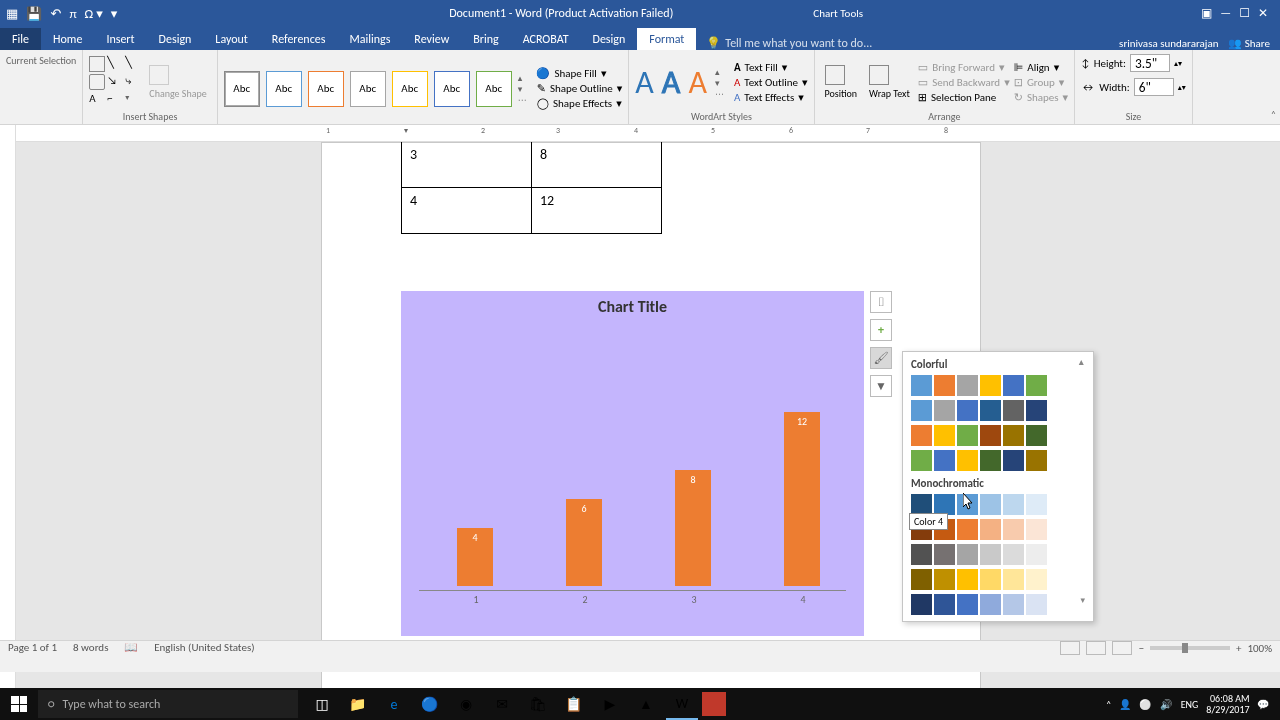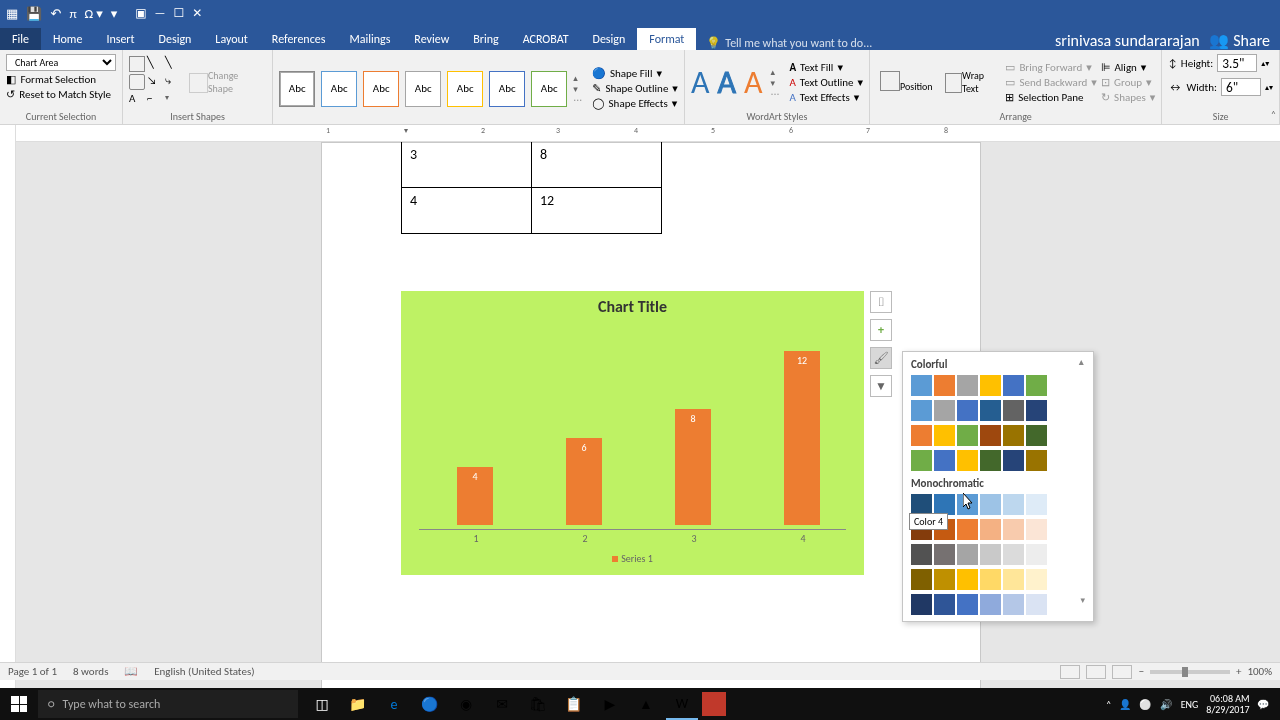--- a/index.html
+++ b/index.html
@@ -12,56 +12,56 @@
 .title-center { flex: 1; text-align: center; display: flex; justify-content: center; align-items: center; }
 .chart-tools { margin-left: 140px; font-size: 11px; }
 .win-controls { display: flex; gap: 8px; padding: 0 12px; }
 
 
 .ribbon-tabs { background: #2b579a; height: 24px; display: flex; align-items: flex-end; font-size: 12px; color: #fff; }
 .tab { padding: 4px 12px; cursor: pointer; }
 .tab.active { background: #fff; color: #2b579a; }
 .tab.context { color: #fff; }
 .tell-me { flex: 1; padding-left: 10px; opacity: 0.8; display: flex; align-items: center; gap: 4px; }
-.user-area { display: flex; align-items: center; gap: 10px; padding-right: 10px; font-size: 16px; }
+.user-area { display: flex; align-items: center; gap: 10px; padding-right: 10px; font-size: 11px; }
 
 
 .ribbon { background: #f1f1f1; height: 75px; display: flex; border-bottom: 1px solid #d4d4d4; font-size: 11px; }
 .group { border-right: 1px solid #d4d4d4; padding: 4px 6px 1px 6px; display: flex; flex-direction: column; justify-content: space-between; }
 .group-label { text-align: center; font-size: 10px; color: #666; }
 .group-body { display: flex; align-items: center; gap: 4px; flex: 1; }
 .dropdown-row { display: flex; flex-direction: column; gap: 2px; font-size: 11px; }
 .dd-item { display: flex; align-items: center; gap: 4px; cursor: pointer; white-space: nowrap; }
 .abc-box { border: 1px solid #c0c0c0; width: 36px; height: 36px; display: flex; align-items: center; justify-content: center; background: #fff; font-size: 11px; cursor: pointer; }
 .abc-box.selected { border: 1px solid #888; box-shadow: inset 0 0 0 1px #aaa; }
 .style-abcs { display: flex; gap: 6px; }
 .bigA { font-size: 32px; font-family: Calibri; cursor: pointer; }
 .bigA.blue-fill { color: #2e75b6; }
 .bigA.blue-outline { color: #2e75b6; -webkit-text-stroke: 1px #2e75b6; }
 .bigA.orange-outline { color: #ed7d31; }
-.vbtn { display: flex; align-items: flex-end; font-size: 10px; cursor: pointer; padding: 2px 4px; }
+.vbtn { display: flex; flex-direction: column; align-items: flex-start; font-size: 10px; cursor: pointer; padding: 2px 4px; }
 .vbtn-icon { width: 20px; height: 20px; border: 1px solid #888; margin-bottom: 2px; }
 .spin-field { display: flex; align-items: center; gap: 4px; font-size: 11px; }
 .spin-input { width: 40px; height: 18px; border: 1px solid #aaa; padding: 0 4px; background: #fff; }
 .collapse-ribbon { position: absolute; right: 4px; top: 108px; font-size: 10px; color: #666; cursor: pointer; }
 
 
 .ruler-h { height: 17px; background: #fff; border-bottom: 1px solid #ddd; position: relative; margin-left: 16px; font-size: 8px; color: #666; }
 .ruler-v { width: 16px; position: absolute; left: 0; top: 125px; bottom: 22px; background: #fff; border-right: 1px solid #ddd; }
 
 
 .doc-area { position: absolute; left: 16px; right: 0; top: 142px; bottom: 22px; background: #e6e6e6; overflow: hidden; }
 .page { position: absolute; left: 305px; top: 0; width: 660px; background: #fff; border: 1px solid #c8c8c8; height: 600px; }
 
 
 .tbl { position: absolute; left: 79px; top: -2px; border-collapse: collapse; }
 .tbl td { border: 1px solid #000; width: 130px; height: 46px; padding: 4px 8px; font-size: 14px; vertical-align: top; }
 
 
-.chart { position: absolute; left: 79px; top: 148px; width: 463px; height: 284px; background: #bef264; }
+.chart { position: absolute; left: 79px; top: 148px; width: 463px; height: 345px; background: #c4b5fd; }
 .chart-title { text-align: center; font-weight: 600; font-size: 16px; padding-top: 6px; color: #333; }
 .plot { position: absolute; left: 18px; right: 18px; top: 36px; bottom: 50px; }
 .bar { position: absolute; bottom: 0; width: 36px; background: #ed7d31; }
 .bar-label { position: absolute; width: 100%; top: 3px; text-align: center; color: #fff; font-size: 10px; }
 .xaxis { position: absolute; left: 18px; right: 18px; bottom: 32px; height: 14px; border-top: 1px solid #888; }
 .xcat { position: absolute; font-size: 10px; color: #666; top: 2px; width: 20px; text-align: center; }
 .legend { position: absolute; bottom: 10px; left: 0; right: 0; text-align: center; font-size: 10px; color: #666; }
 .leg-sw { display: inline-block; width: 6px; height: 6px; background: #ed7d31; margin-right: 3px; }
 
 
@@ -78,21 +78,21 @@
 .fsection { padding: 4px 8px; }
 .fheader { font-weight: 600; color: #444; padding: 2px 0 4px 0; display: flex; justify-content: space-between; align-items: center; }
 .swatch-row { display: flex; gap: 2px; margin-bottom: 2px; }
 .swatch-row.sp { margin-bottom: 4px; }
 .sw { width: 21px; height: 21px; cursor: pointer; }
 .tooltip { position: absolute; left: 6px; top: 161px; background: #fff; border: 1px solid #888; padding: 1px 4px; font-size: 10px; z-index: 2; }
 .flyout-foot { border-top: 1px solid #ddd; padding: 6px 8px; color: #1a6fc9; cursor: pointer; }
 .scroll-widg { position: absolute; right: 2px; top: 4px; width: 12px; font-size: 9px; color: #888; cursor: pointer; }
 
 
-.statusbar { position: absolute; left: 0; right: 0; bottom: 40px; height: 18px; background: #f1f1f1; border-top: 1px solid #d4d4d4; display: flex; align-items: center; font-size: 11px; color: #555; padding: 0 8px; justify-content: space-between; }
+.statusbar { position: absolute; left: 0; right: 0; bottom: 48px; height: 32px; background: #f1f1f1; border-top: 1px solid #d4d4d4; display: flex; align-items: flex-start; font-size: 11px; color: #555; padding: 0 8px; justify-content: space-between; }
 .status-left { display: flex; gap: 16px; }
 .status-right { display: flex; align-items: center; gap: 6px; }
 .view-btn { width: 20px; height: 14px; border: 1px solid #bbb; cursor: pointer; }
 .zoom-slider { width: 80px; height: 4px; background: #ccc; position: relative; }
 .zoom-thumb { position: absolute; left: 40%; top: -3px; width: 6px; height: 10px; background: #888; }
 
 
 .taskbar { position: absolute; left: 0; right: 0; bottom: 0; height: 32px; background: #101010; display: flex; align-items: center; }
 .start { width: 38px; height: 32px; display: flex; align-items: center; justify-content: center; }
 .win-logo { width: 16px; height: 16px; display: grid; grid-template-columns: 1fr 1fr; grid-template-rows: 1fr 1fr; gap: 1px; }
@@ -110,20 +110,24 @@
 <body>
 
 <div class="titlebar">
   <div class="qat">
     <span class="qat-icon">▦</span>
     <span class="qat-icon">💾</span>
     <span class="qat-icon">↶</span>
     <span class="qat-icon">π</span>
     <span class="qat-icon">Ω ▾</span>
     <span class="qat-icon">▾</span>
+  </div>
+  <div class="title-center">
+    <span>Document1 - Word (Product Activation Failed)</span>
+    <span class="chart-tools">Chart Tools</span>
   </div>
   <div class="win-controls">
     <span>▣</span>
     <span>—</span>
     <span>☐</span>
     <span>✕</span>
   </div>
 </div>
 
 <div class="ribbon-tabs">
@@ -141,25 +145,20 @@
   <div class="tab active">Format</div>
   <div class="tell-me">💡 <span>Tell me what you want to do...</span></div>
   <div class="user-area">
     <span>srinivasa sundararajan</span>
     <span>👥 <span>Share</span></span>
   </div>
 </div>
 
 <div class="ribbon">
   <div class="group">
-    <div class="group-body" style="flex-direction:column;align-items:flex-start;gap:2px;">
-      <select class="spin-input" style="width:110px;height:17px;font-size:10px;"><option>Chart Area</option></select>
-      <div class="dd-item">◧ <span>Format Selection</span></div>
-      <div class="dd-item">↺ <span>Reset to Match Style</span></div>
-    </div>
     <div class="group-label">Current Selection</div>
   </div>
   <div class="group">
     <div class="group-body">
       <div style="display:grid;grid-template-columns:repeat(3,16px);grid-template-rows:repeat(3,16px);gap:2px;">
         <div style="border:1px solid #888;"></div>
         <div>╲</div>
         <div>╲</div>
         <div style="border:1px solid #888;border-radius:2px;"></div>
         <div>↘</div>
@@ -286,21 +285,20 @@
         <div class="bar" style="left:365px;height:174px;">
             <div class="bar-label">12</div>
           </div>
       </div>
       <div class="xaxis">
         <span class="xcat" style="left:47px;">1</span>
         <span class="xcat" style="left:156px;">2</span>
         <span class="xcat" style="left:265px;">3</span>
         <span class="xcat" style="left:374px;">4</span>
       </div>
-      <div class="legend"><span class="leg-sw"></span><span>Series 1</span></div>
     </div>
 
     <div class="chart-side">
       <div class="side-btn">⌷</div>
       <div class="side-btn green">+</div>
       <div class="side-btn active">🖌</div>
       <div class="side-btn">▼</div>
     </div>
 
     <div class="flyout">

